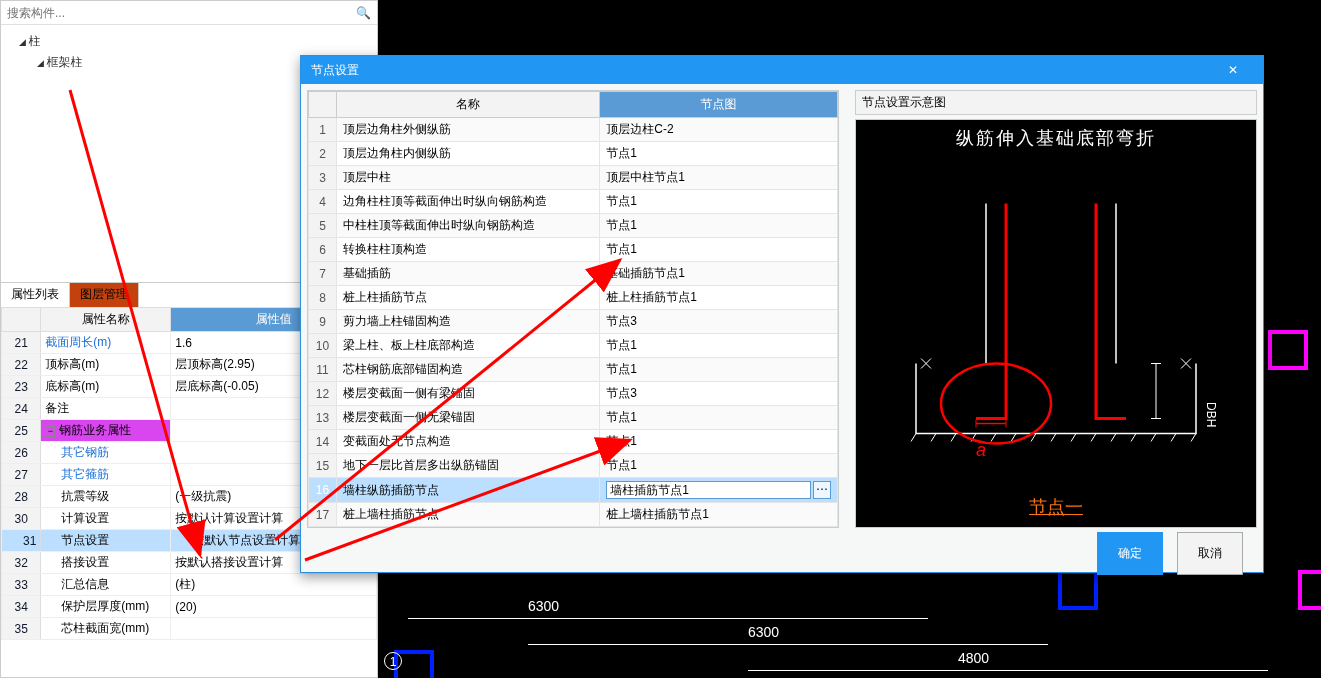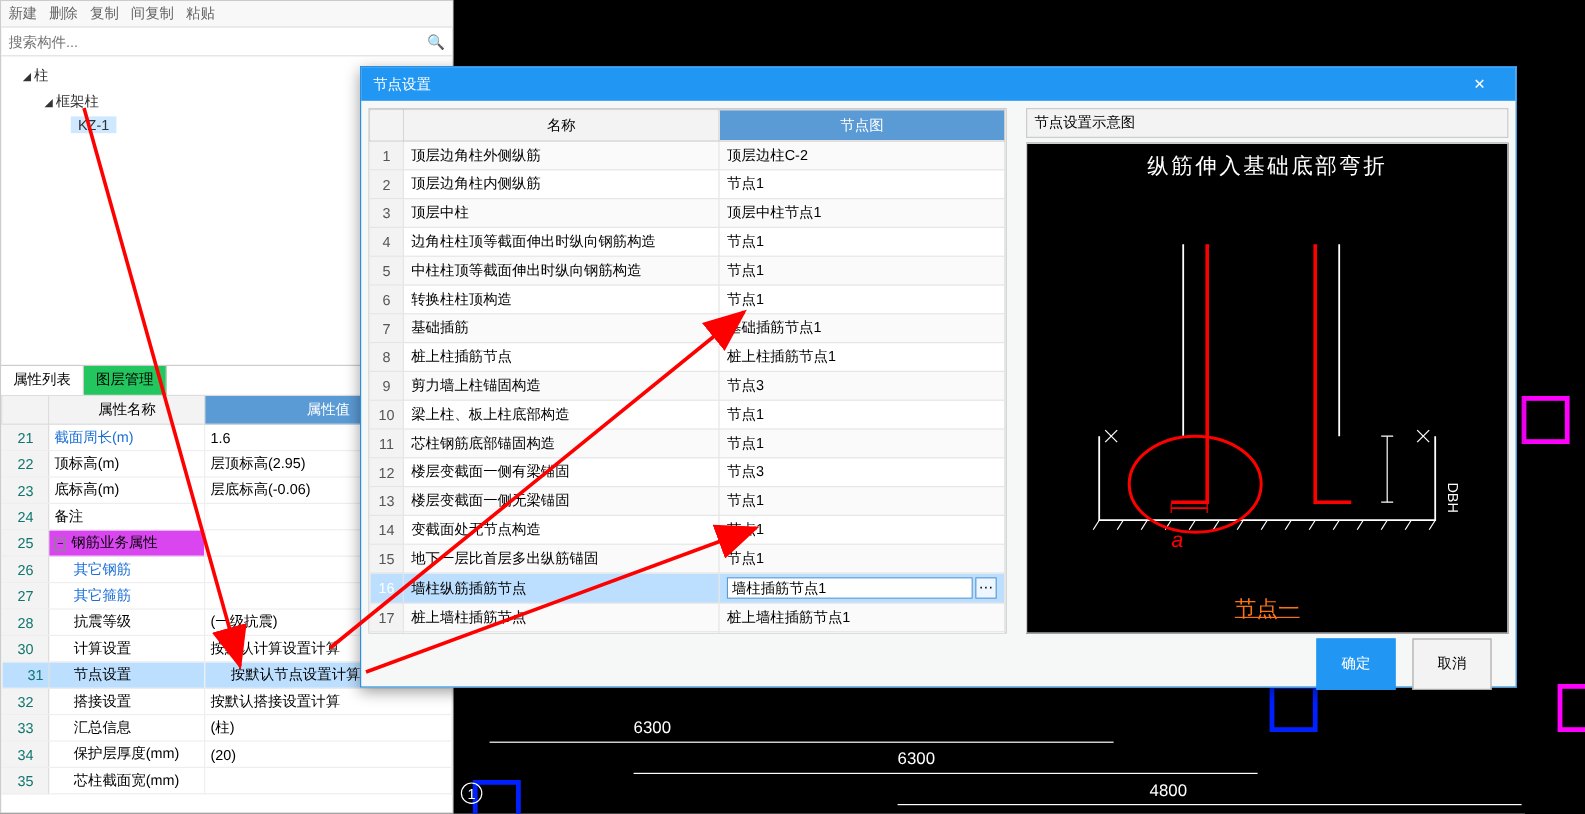--- a/index.html
+++ b/index.html
@@ -13,28 +13,28 @@
   .search-row input { flex:1; border:none; outline:none; font-size:12px; }
   .search-row .mag { color:#888; }
   .tree { padding: 6px 4px; height: 258px; border-bottom:1px solid #ccc; color:#333; }
   .tree-item { padding: 2px 0 2px 14px; }
   .tree-item.lvl2 { padding-left: 32px; }
   .tree-item.lvl3 { padding-left: 54px; }
   .tree-sel { background:#cde8ff; display:inline-block; padding:0 6px; }
   .bullet-open::before { content:"◢ "; font-size:9px; }
 
   .tabs { height: 24px; display:flex; }
-  .tab { padding: 3px 10px; border-right:1px solid #ccc; background:#22c55e; }
+  .tab { padding: 3px 10px; border-right:1px solid #ccc; background:#c2410c; }
   .tab.active { background:#fff; font-weight:500; }
 
   .prop-table { width:100%; border-collapse: collapse; }
   .prop-table th { background:#f3f3f3; border:1px solid #ddd; padding:3px 4px; font-weight:normal; }
   .prop-table th.val { background:#5b9bd5; color:#fff; }
   .prop-table td { border:1px solid #eee; padding:2px 4px; height:19px; }
-  .prop-table td.rownum { background:#f3f3f3; width:22px; text-align:center; color:#0f766e; border-right:1px solid #ddd; }
+  .prop-table td.rownum { background:#f3f3f3; width:22px; text-align:center; color:#0f172a; border-right:1px solid #ddd; }
   .prop-table td.name { width:130px; }
   .prop-table td.name.link { color:#1a6fd6; }
   .prop-table td.name.indent { padding-left: 20px; }
   .prop-table tr.hl td { background:#bcdfff;padding-left:21px; }
   .prop-table tr.group td.name { background:#d946ef;margin-left:12px; }
   .minus { display:inline-block; width:10px; text-align:center; border:1px solid #888; line-height:9px; margin-right:4px; font-size:9px; }
 
   
   .cad { position:absolute; left:378px; top:0; right:0; bottom:0; background:#000; }
   .column-2d { position:absolute; border:4px solid #0020ff; width:40px; height:40px; }
@@ -78,35 +78,27 @@
   .pv-canvas svg { width:100%; height:100%; }
   .pv-label { position:absolute; left:0; right:0; top:6px; text-align:center; font-size:18px; letter-spacing:2px; }
   .pv-node  { position:absolute; left:0; right:0; bottom:8px; text-align:center; font-size:18px; color:#f97316; text-decoration:underline; }
   .pv-a     { position:absolute; left:120px; bottom:66px; color:#f00; font-size:18px; font-style:italic; }
   .pv-dbh   { position:absolute; right:38px; bottom:100px; writing-mode:vertical-rl; }
 </style>
 </head>
 <body>
 
 <div class="left-panel">
-  <div class="toolbar">
-    <span>新建</span>
-    <span>删除</span>
-    <span>复制</span>
-    <span>间复制</span>
-    <span>粘贴</span>
-  </div>
   <div class="search-row">
     <input placeholder="搜索构件..." style="">
     <span class="mag">🔍</span>
   </div>
   <div class="tree">
     <div class="tree-item bullet-open">柱</div>
     <div class="tree-item lvl2 bullet-open">框架柱</div>
-    <div class="tree-item lvl3"><span class="tree-sel">KZ-1</span></div>
   </div>
 
   <div class="tabs">
     <div class="tab active">属性列表</div>
     <div class="tab">图层管理</div>
   </div>
 
   <table class="prop-table">
     <thead>
         <tr>
@@ -122,21 +114,21 @@
           <td>1.6</td>
         </tr>
         <tr>
           <td class="rownum">22</td>
           <td class="name">顶标高(m)</td>
           <td>层顶标高(2.95)</td>
         </tr>
         <tr>
           <td class="rownum">23</td>
           <td class="name">底标高(m)</td>
-          <td>层底标高(-0.06)</td>
+          <td>层底标高(-0.05)</td>
         </tr>
         <tr>
           <td class="rownum">24</td>
           <td class="name">备注</td>
           <td></td>
         </tr>
         <tr class="group">
           <td class="rownum">25</td>
           <td class="name"><span class="minus">−</span>钢筋业务属性</td>
           <td></td>

